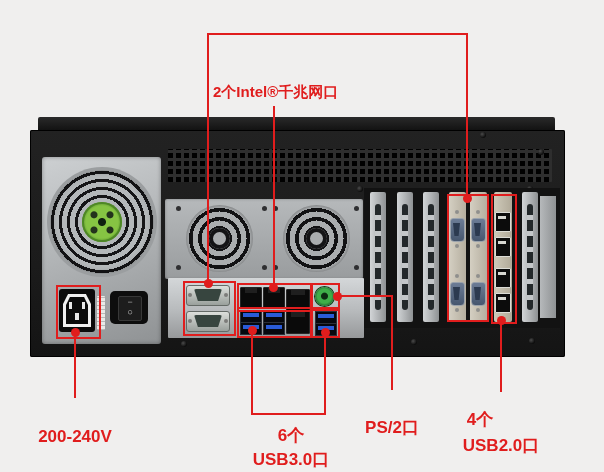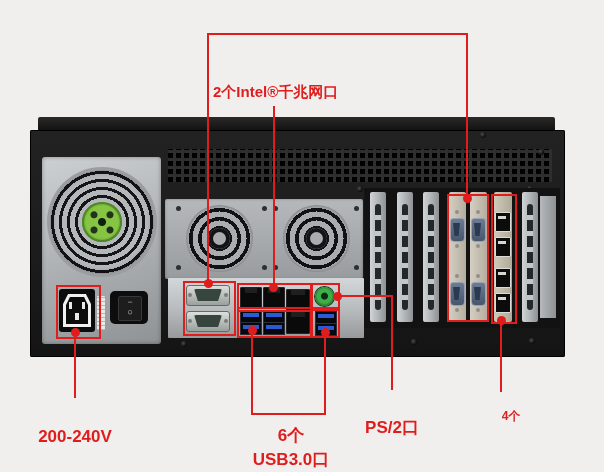--- a/index.html
+++ b/index.html
@@ -230,20 +230,21 @@
 
   <div class="rrect" style="left:311px;top:283px;width:25px;height:24px;"></div>
   <div class="rdot" style="left:333px;top:292px;"></div>
   <div class="rl" style="left:338px;top:295px;width:55px;height:2px;"></div>
   <div class="rl" style="left:391px;top:295px;width:2px;height:95px;"></div>
   <div class="rlabel" style="left:342px;top:416px;width:100px;font-size:17px;">PS/2口</div>
 
   <div class="rrect" style="left:491px;top:194px;width:22px;height:126px;"></div>
   <div class="rdot" style="left:497px;top:316px;"></div>
   <div class="rl" style="left:500px;top:322px;width:2px;height:70px;"></div>
-  <div class="rlabel" style="left:461px;top:408px;width:100px;font-size:12px;">4个</div>
+  <div class="rlabel" style="left:430px;top:408px;width:100px;font-size:17px;">4个</div>
+  <div class="rlabel" style="left:451px;top:434px;width:100px;font-size:17px;">USB2.0口</div>
 
   <div class="rrect" style="left:56px;top:285px;width:41px;height:50px;"></div>
   <div class="rdot" style="left:71px;top:328px;"></div>
   <div class="rl" style="left:74px;top:335px;width:2px;height:63px;"></div>
   <div class="rlabel" style="left:25px;top:427px;width:100px;font-size:17px;">200-240V</div>
 
 </div>
 
 </body></html>

